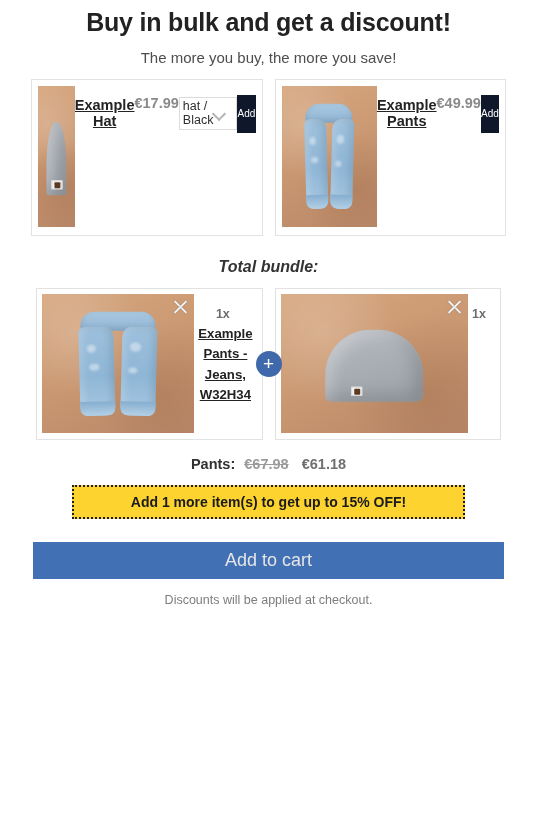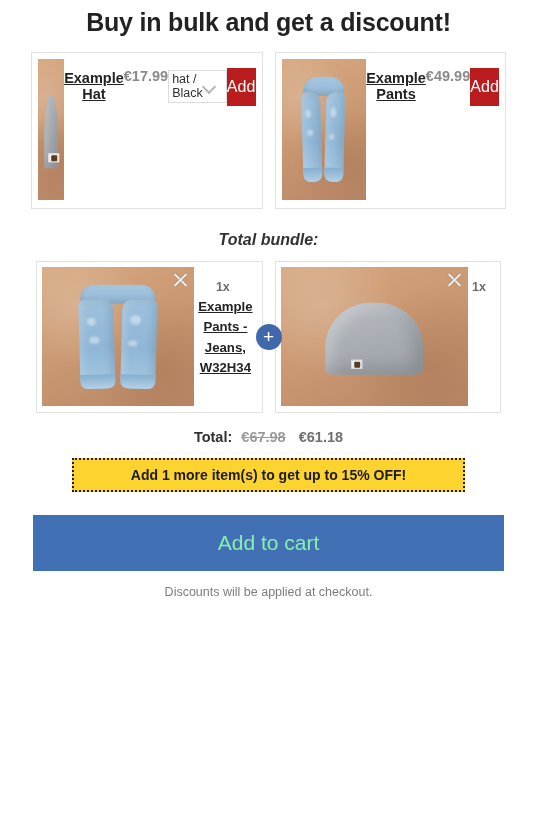--- a/index.html
+++ b/index.html
@@ -94,25 +94,25 @@
     position: absolute;
     left: 1px; top: 0;
     width: 8px; height: 8px;
     border-right: 2px solid #b5b5b5;
     border-bottom: 2px solid #b5b5b5;
     transform: rotate(45deg);
   }
   .add-btn {
     margin-top: 9px;
     height: 38px;
-    background: #b91c1c;
+    background: #0f172a;
     color: #ffffff;
     border: none;
     font-family: inherit;
-    font-size: 16px;
+    font-size: 10px;
     cursor: pointer;
     letter-spacing: 0.1px;
   }
 
   
   .bundle-heading {
     text-align: center;
     font-size: 16px;
     font-weight: bold;
     font-style: italic;
@@ -239,26 +239,26 @@
     font-size: 14px;
     font-weight: bold;
     color: #1b1b1b;
     text-align: center;
   }
 
   
   .cart-wrap { padding: 0 33px; margin-top: 23px; }
   .cart-btn {
     width: 100%;
-    height: 56px;
+    height: 37px;
     background: #4270b4;
-    color: #86efac;
+    color: #e5e5e5;
     border: none;
     font-family: inherit;
-    font-size: 21px;
+    font-size: 18px;
     font-weight: 500;
     cursor: pointer;
   }
   .footnote {
     text-align: center;
     font-size: 12.5px;
     color: #7d7d7d;
     margin-top: 14px;
   }
 
@@ -337,20 +337,21 @@
     border-radius: 50%;
     filter: blur(1px);
   }
 </style>
 </head>
 <body>
 
 <div class="app">
 
   <h1 class="hero-title">Buy in bulk and get a discount!</h1>
+  <p class="hero-sub">The more you buy, the more you save!</p>
 
   <div class="cards-row">
 
     <div class="product-card">
       <div class="product-photo">
         <div class="bg-paper"></div>
         <div class="beanie">
           <div class="beanie-tag"></div>
         </div>
       </div>
@@ -426,21 +427,21 @@
       </div>
       <div class="bundle-label">
         <span class="qty">1x</span>
       </div>
     </div>
 
     <div class="plus-badge">+</div>
   </div>
 
   <div class="total-row">
-    <span class="total-label">Total:</span>
+    <span class="total-label">Pants:</span>
     <span class="total-old">€67.98</span>
     <span class="total-new">€61.18</span>
   </div>
 
   <div class="promo-wrap">
     <div class="promo">Add 1 more item(s) to get up to 15% OFF!</div>
   </div>
 
   <div class="cart-wrap">
     <button class="cart-btn">Add to cart</button>

